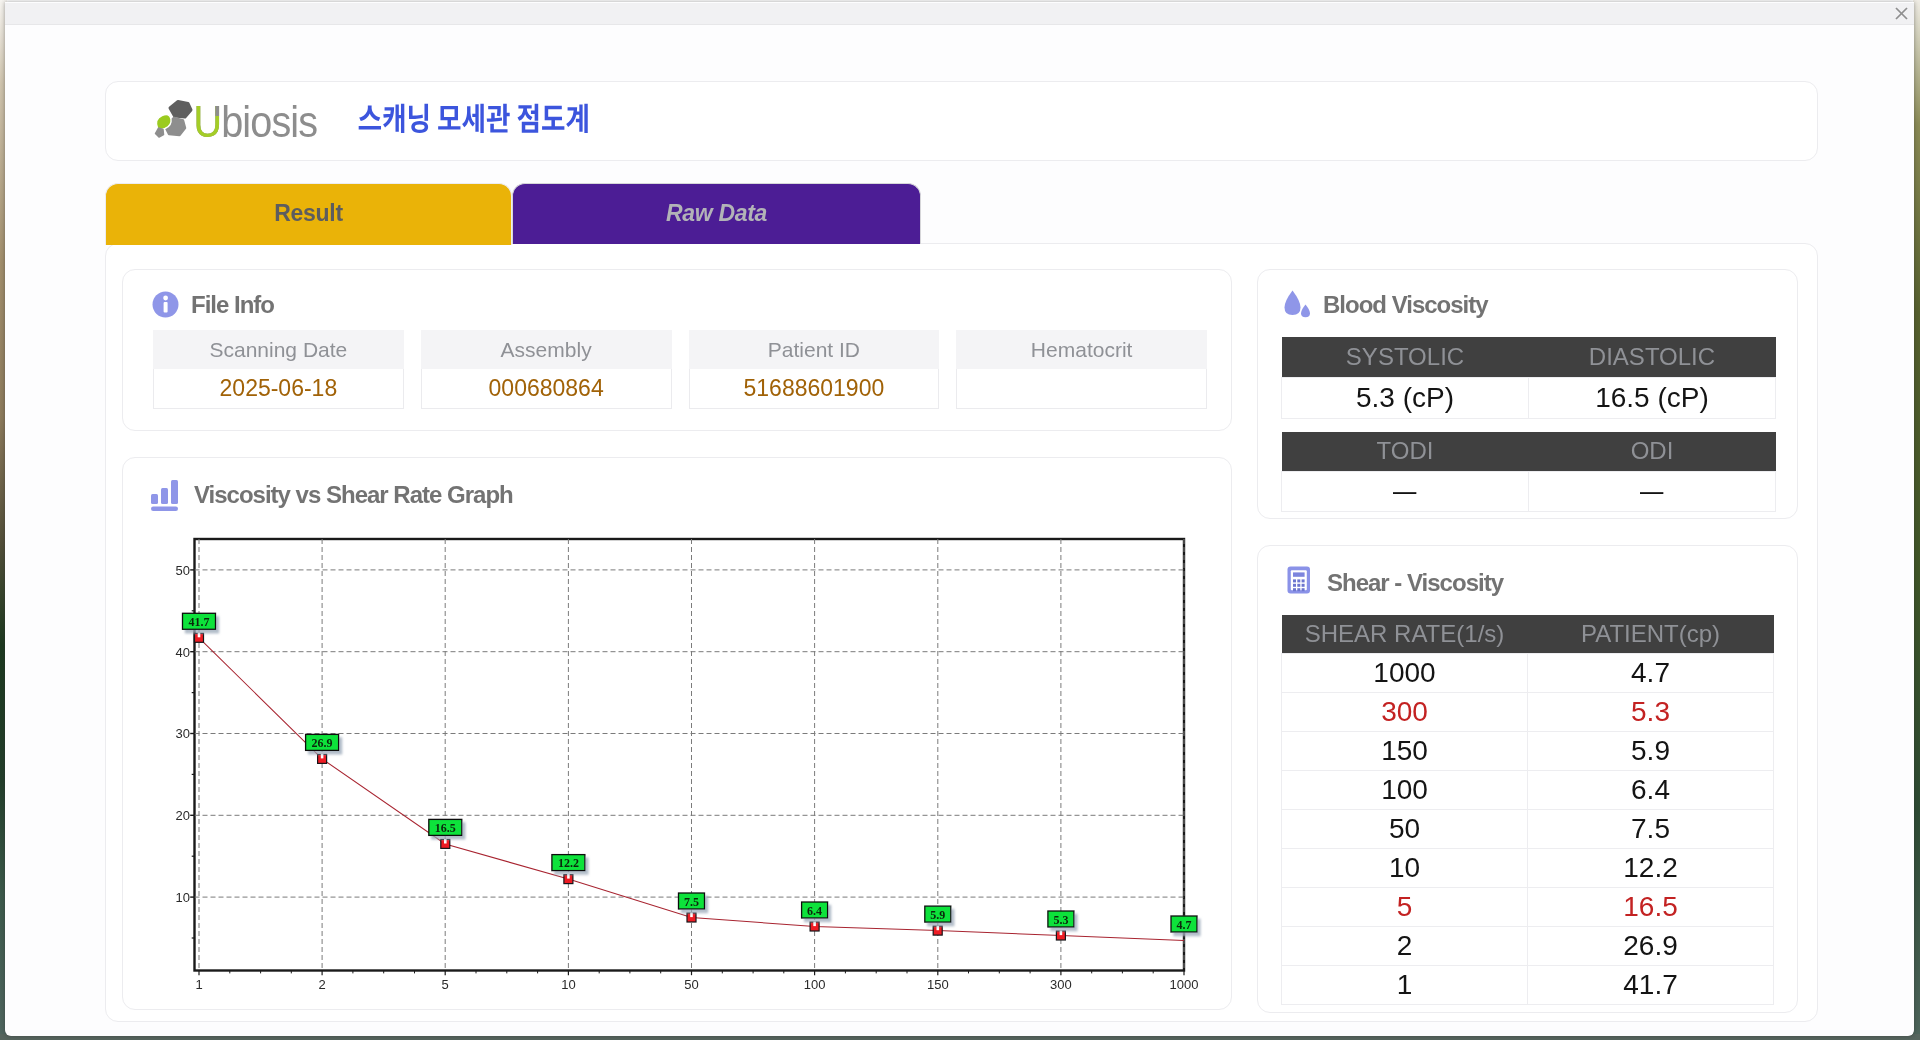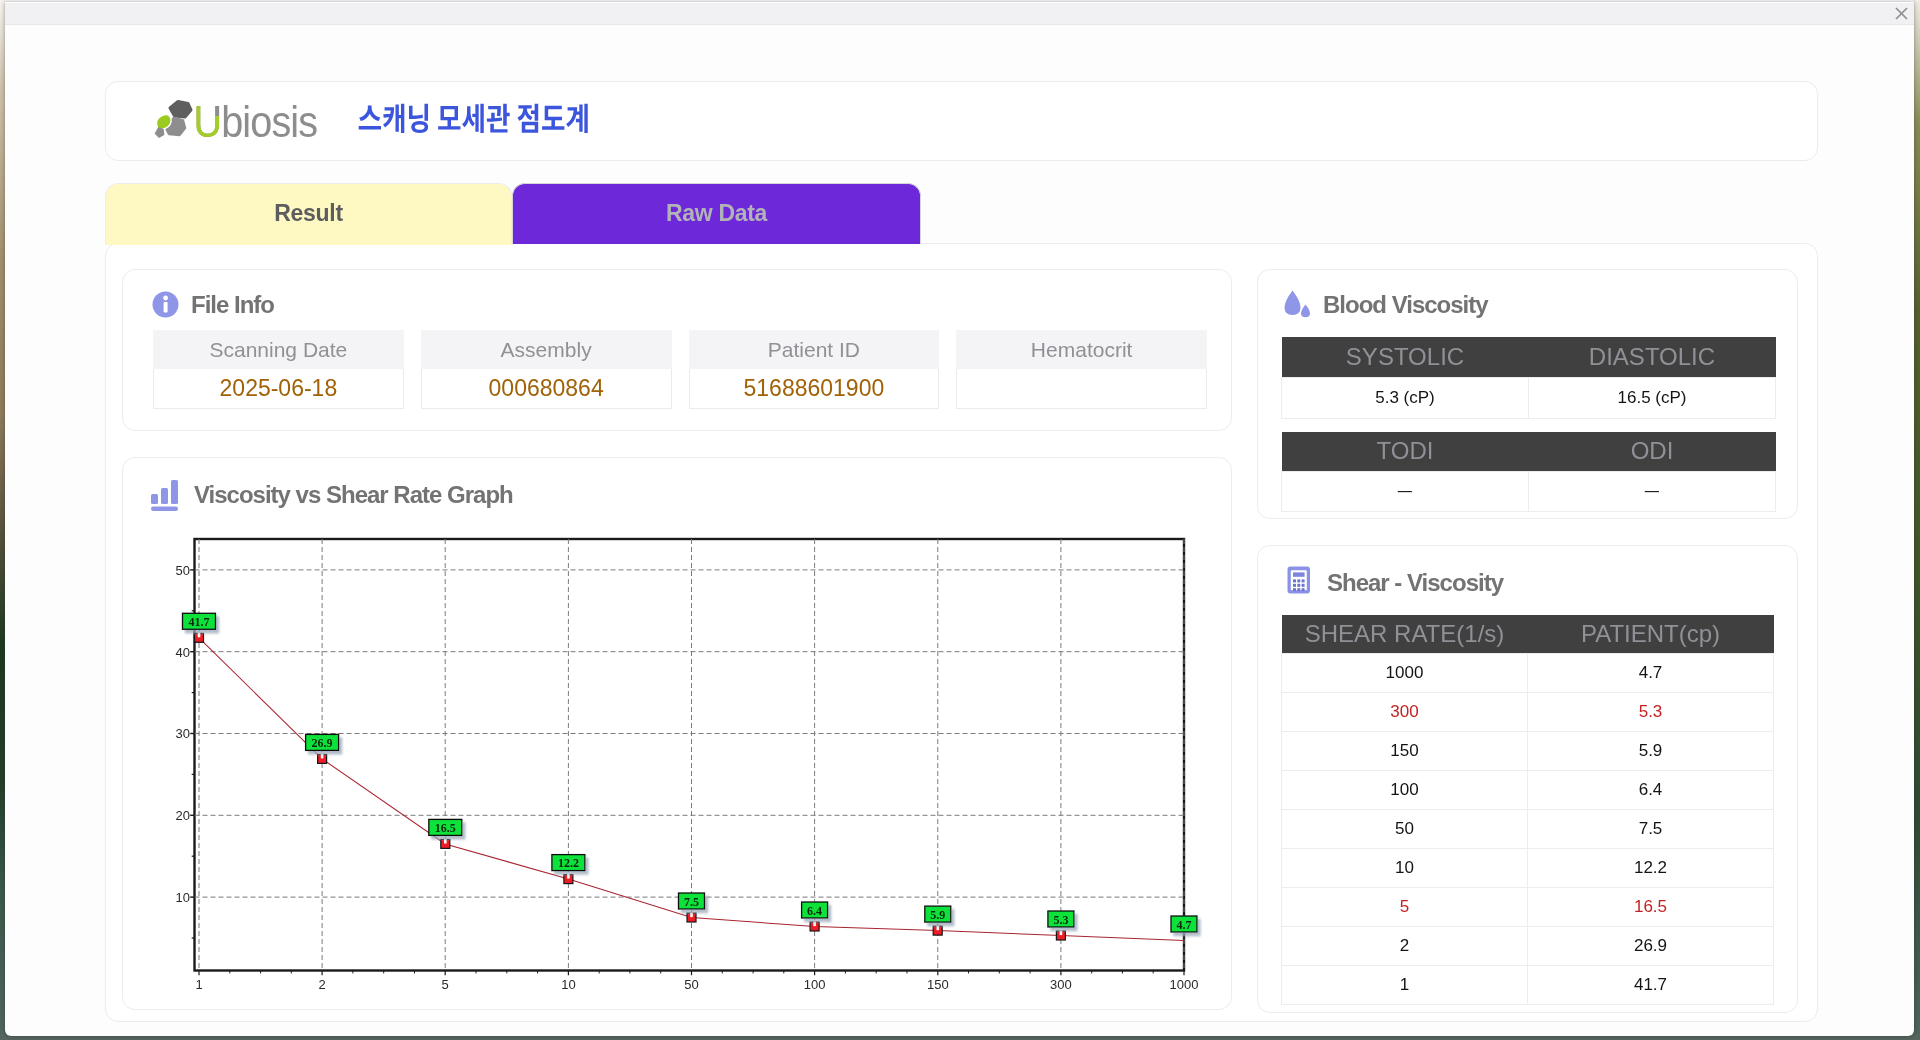--- a/index.html
+++ b/index.html
@@ -13,38 +13,38 @@
     background:linear-gradient(to bottom,#efece4 0%,#8a8a55 12%,#56602e 30%,#3f5527 55%,#2d4a33 78%,#4e655c 100%); }
   .strip-b { left:0; top:1034px; width:1920px; height:6px; background:#56655e; }
   #win { left:5px; top:2px; width:1909px; height:1034px; background:#fdfdfe;
     border-radius:0 0 6px 6px; box-shadow:0 0 4px rgba(40,40,40,0.45); }
   #titlebar { left:5px; top:3px; width:1909px; height:22px; background:#f1f1f3;
     border-bottom:1px solid #e7e7e9; }
   .card { background:#fff; border:1px solid #ececef; border-radius:13px; }
   #hdrcard { left:105px; top:81px; width:1713px; height:80px; }
   .tab { top:183px; height:61px; border-radius:13px 13px 0 0; text-align:center;
     font-weight:bold; font-size:23px; letter-spacing:-0.3px; line-height:59px; }
-  #tab1 { left:105px; width:407px; background:#fef9c3; border:1px solid #ededf0;
+  #tab1 { left:105px; width:407px; background:#eab308; border:1px solid #ededf0;
     border-bottom:none; color:#5d5d5f; z-index:3; height:62px; }
-  #tab2 { left:512px; width:409px; background:#6d28d9; border:1px solid #d6d6d9;
-    border-bottom:none; color:#b2b3b7; height:61px; z-index:2; }
+  #tab2 { left:512px; width:409px; background:#4c1d95; border:1px solid #d6d6d9;
+    border-bottom:none; color:#b2b3b7; height:61px; z-index:2;font-style:italic; }
   #content { left:105px; top:243px; width:1713px; height:779px; z-index:1; }
   #fileinfo { left:122px; top:269px; width:1110px; height:162px; z-index:2; }
   #graphcard { left:122px; top:457px; width:1110px; height:553px; z-index:2; }
   #bloodcard { left:1257px; top:269px; width:541px; height:250px; z-index:2; }
   #shearcard { left:1257px; top:545px; width:541px; height:468px; z-index:2; }
   .ptitle { font-size:24px; font-weight:bold; color:#737373; letter-spacing:-1px; }
   .fcols { left:30px; top:60px; width:1054px; display:flex; gap:17px; }
   .fcol { flex:1; }
   .fhead { height:39px; background:#f4f4f6; color:#8f9196; font-size:21px;
     text-align:center; line-height:39px; }
   .fval { height:40px; border:1px solid #ebebee; border-top:none; background:#fff;
     color:#a16207; font-size:23px; text-align:center; line-height:38px; }
   .vtable { position:absolute; border-collapse:collapse; }
-  .vtable td { text-align:center; font-size:17px; color:#141414; }
+  .vtable td { text-align:center; font-size:28px; color:#141414; }
   .vtable .hd { background:#404040; color:#8f9196; font-size:24px; }
   .vtable tr.red td { color:#c32222; }
 </style>
 </head>
 <body>
 <div id="stage">
   <div class="abs strip-l"></div>
   <div class="abs strip-r"></div>
   <div class="abs strip-b"></div>
   <div class="abs" id="win"></div>

